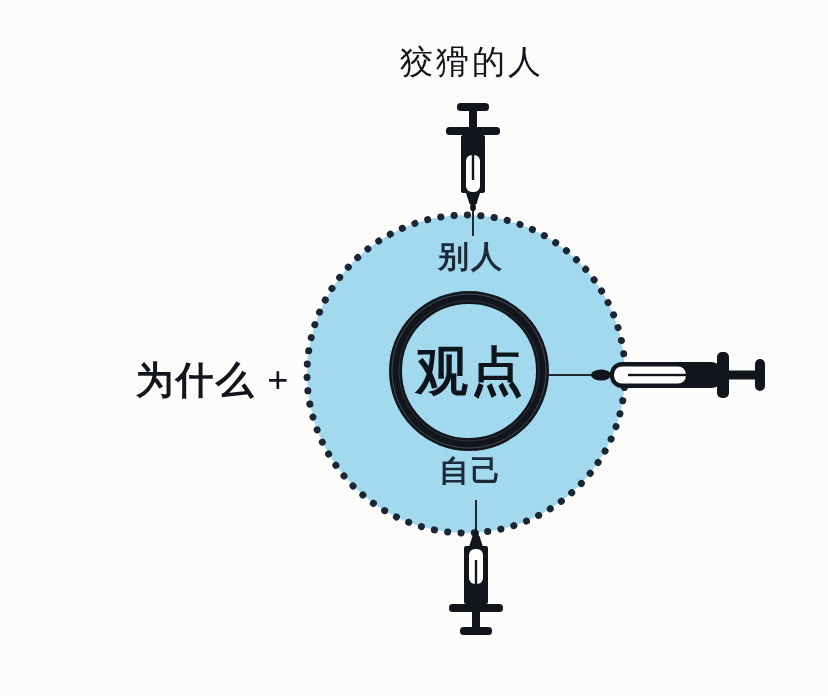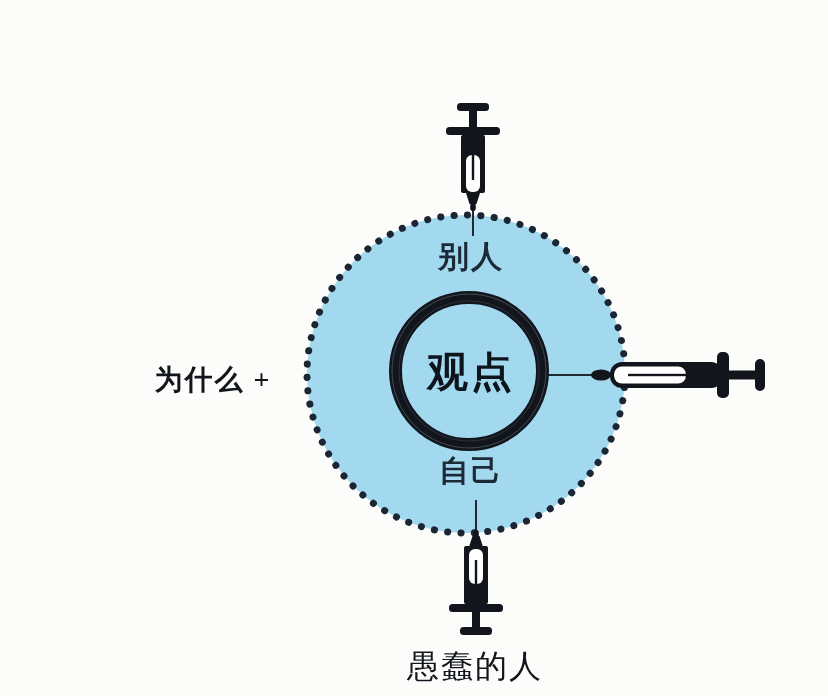--- a/index.html
+++ b/index.html
@@ -35,24 +35,24 @@
   .syr-window   { fill: #ffffff; stroke: none; }
   
   .lbl {
     position: absolute;
     transform: translate(-50%, -50%);
     white-space: nowrap;
     color: var(--ink, #1a1d22);
     line-height: 1;
   }
   .lbl-top-caption    { left: 472px; top: 62px;  font-size: 33px; letter-spacing: 3px; }
-  .lbl-why            { left: 213px; top: 380px; font-size: 28px; font-weight: bold; letter-spacing: 2px; }
+  .lbl-why            { left: 213px; top: 380px; font-size: 38px; font-weight: bold; letter-spacing: 2px; }
   .lbl-others         { left: 471px; top: 256px; font-size: 31px; font-weight: 600;
                         color: var(--inner-text-color, #1c2a38); letter-spacing: 2px; }
-  .lbl-center         { left: 471px; top: 372px; font-size: 41px; font-weight: bold;
+  .lbl-center         { left: 471px; top: 372px; font-size: 52px; font-weight: bold;
                         color: #0e141c; letter-spacing: 3px; }
   .lbl-self           { left: 471px; top: 471px; font-size: 30px; font-weight: 600;
                         color: var(--inner-text-color, #1c2a38); letter-spacing: 2px; text-align: right; }
   .lbl-bottom-caption { left: 475px; top: 666px; font-size: 32px; letter-spacing: 2px; }
 </style>
 </head>
 <body>
 
 <div class="canvas">
 
@@ -99,19 +99,19 @@
       <rect class="syr" x="-12" y="46" width="24" height="58" rx="2"></rect>
       <rect class="syr-window" x="-7" y="49" width="14" height="35" rx="6"></rect>
       <rect class="syr" x="-1.2" y="60" width="2.4" height="27"></rect>
       <rect class="syr" x="-27" y="104" width="54" height="8" rx="3.5"></rect>
       <rect class="syr" x="-4" y="112" width="8" height="16"></rect>
       <rect class="syr" x="-16" y="127" width="32" height="8" rx="3.5"></rect>
     </g>
 
   </svg>
 
+  <div class="lbl lbl-top-caption">狡猾的人</div>
   <div class="lbl lbl-why">为什么 +</div>
   <div class="lbl lbl-others">别人</div>
   <div class="lbl lbl-center">观点</div>
   <div class="lbl lbl-self">自己</div>
-  <div class="lbl lbl-bottom-caption">愚蠢的人</div>
 
 </div>
 
 </body></html>

